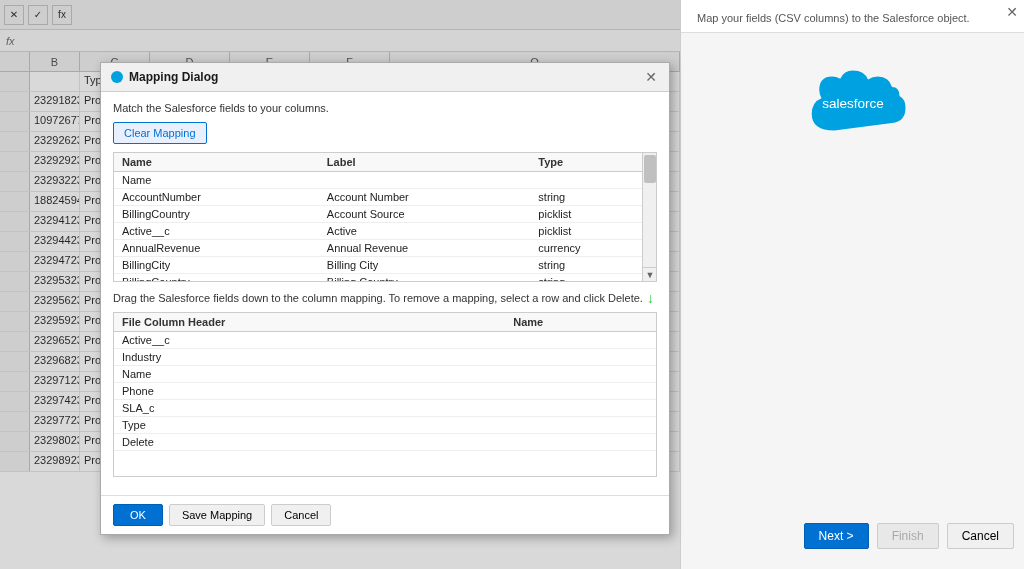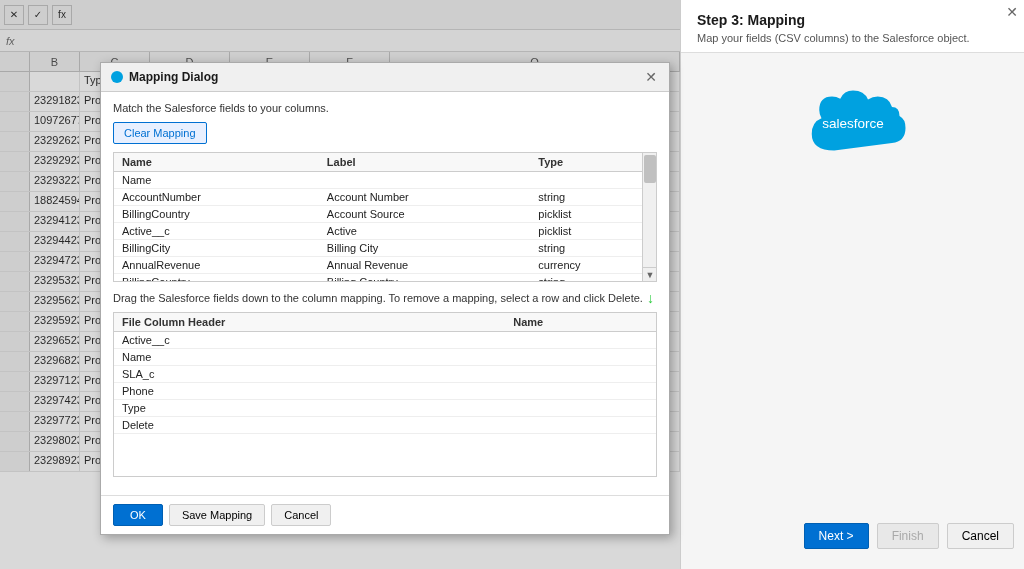--- a/index.html
+++ b/index.html
@@ -599,21 +599,20 @@
     <div class="grid-cell" style="width:70px;">Prospect</div>
     <div class="grid-cell" style="width:80px;">Consulting</div>
     <div class="grid-cell" style="width:80px;">wwwdamlYes</div>
     <div class="grid-cell" style="width:80px;">Platinum</div>
     <div class="grid-cell" style="width:290px;"></div>
   </div>
 </div>
 
 <div class="sf-panel">
   <div class="sf-header">
-    <div class="sf-step-title">Step 3: Mapping</div>
     <div class="sf-step-desc">Map your fields (CSV columns) to the Salesforce object.</div>
   </div>
 
   <div style="position:absolute;top:4px;right:6px;font-size:14px;cursor:pointer;color:#666;">✕</div>
 
   <div class="sf-logo-area">
     <svg class="sf-cloud" viewBox="0 0 200 120" xmlns="http://www.w3.org/2000/svg">
 
       <path d="M75,90 Q45,90 45,68 Q45,52 58,47 Q55,42 55,36 Q55,18 72,18 Q78,18 83,21 Q88,10 100,10 Q115,10 120,22 Q126,18 133,18 Q148,18 152,32 Q162,32 162,44 Q170,48 170,60 Q170,78 152,80 Z" fill="#00a1e0"></path>
 
@@ -673,28 +672,28 @@
             <td>BillingCountry</td>
             <td>Account Source</td>
             <td>picklist</td>
           </tr>
           <tr>
             <td>Active__c</td>
             <td>Active</td>
             <td>picklist</td>
           </tr>
           <tr>
+            <td>AnnualRevenue</td>
+            <td>Annual Revenue</td>
+            <td>currency</td>
+          </tr>
+          <tr>
             <td>BillingCity</td>
             <td>Billing City</td>
             <td>string</td>
-          </tr>
-          <tr>
-            <td>AnnualRevenue</td>
-            <td>Annual Revenue</td>
-            <td>currency</td>
           </tr>
           <tr>
             <td>BillingCountry</td>
             <td>Billing Country</td>
             <td>string</td>
           </tr>
         </tbody>
       </table>
 
       <div style="position:absolute;right:0;top:0;width:14px;height:100%;background:#f0f0f0;border-left:1px solid #ccc;">
@@ -716,29 +715,33 @@
             <th>File Column Header</th>
             <th>Name</th>
           </tr>
         </thead>
         <tbody>
           <tr>
             <td>Active__c</td>
             <td></td>
           </tr>
           <tr>
+            <td>Industry</td>
+            <td></td>
+          </tr>
+          <tr>
             <td>Name</td>
             <td></td>
           </tr>
           <tr>
+            <td>Phone</td>
+            <td></td>
+          </tr>
+          <tr>
             <td>SLA_c</td>
-            <td></td>
-          </tr>
-          <tr>
-            <td>Phone</td>
             <td></td>
           </tr>
           <tr>
             <td>Type</td>
             <td></td>
           </tr>
           <tr>
             <td>Delete</td>
             <td></td>
           </tr>

